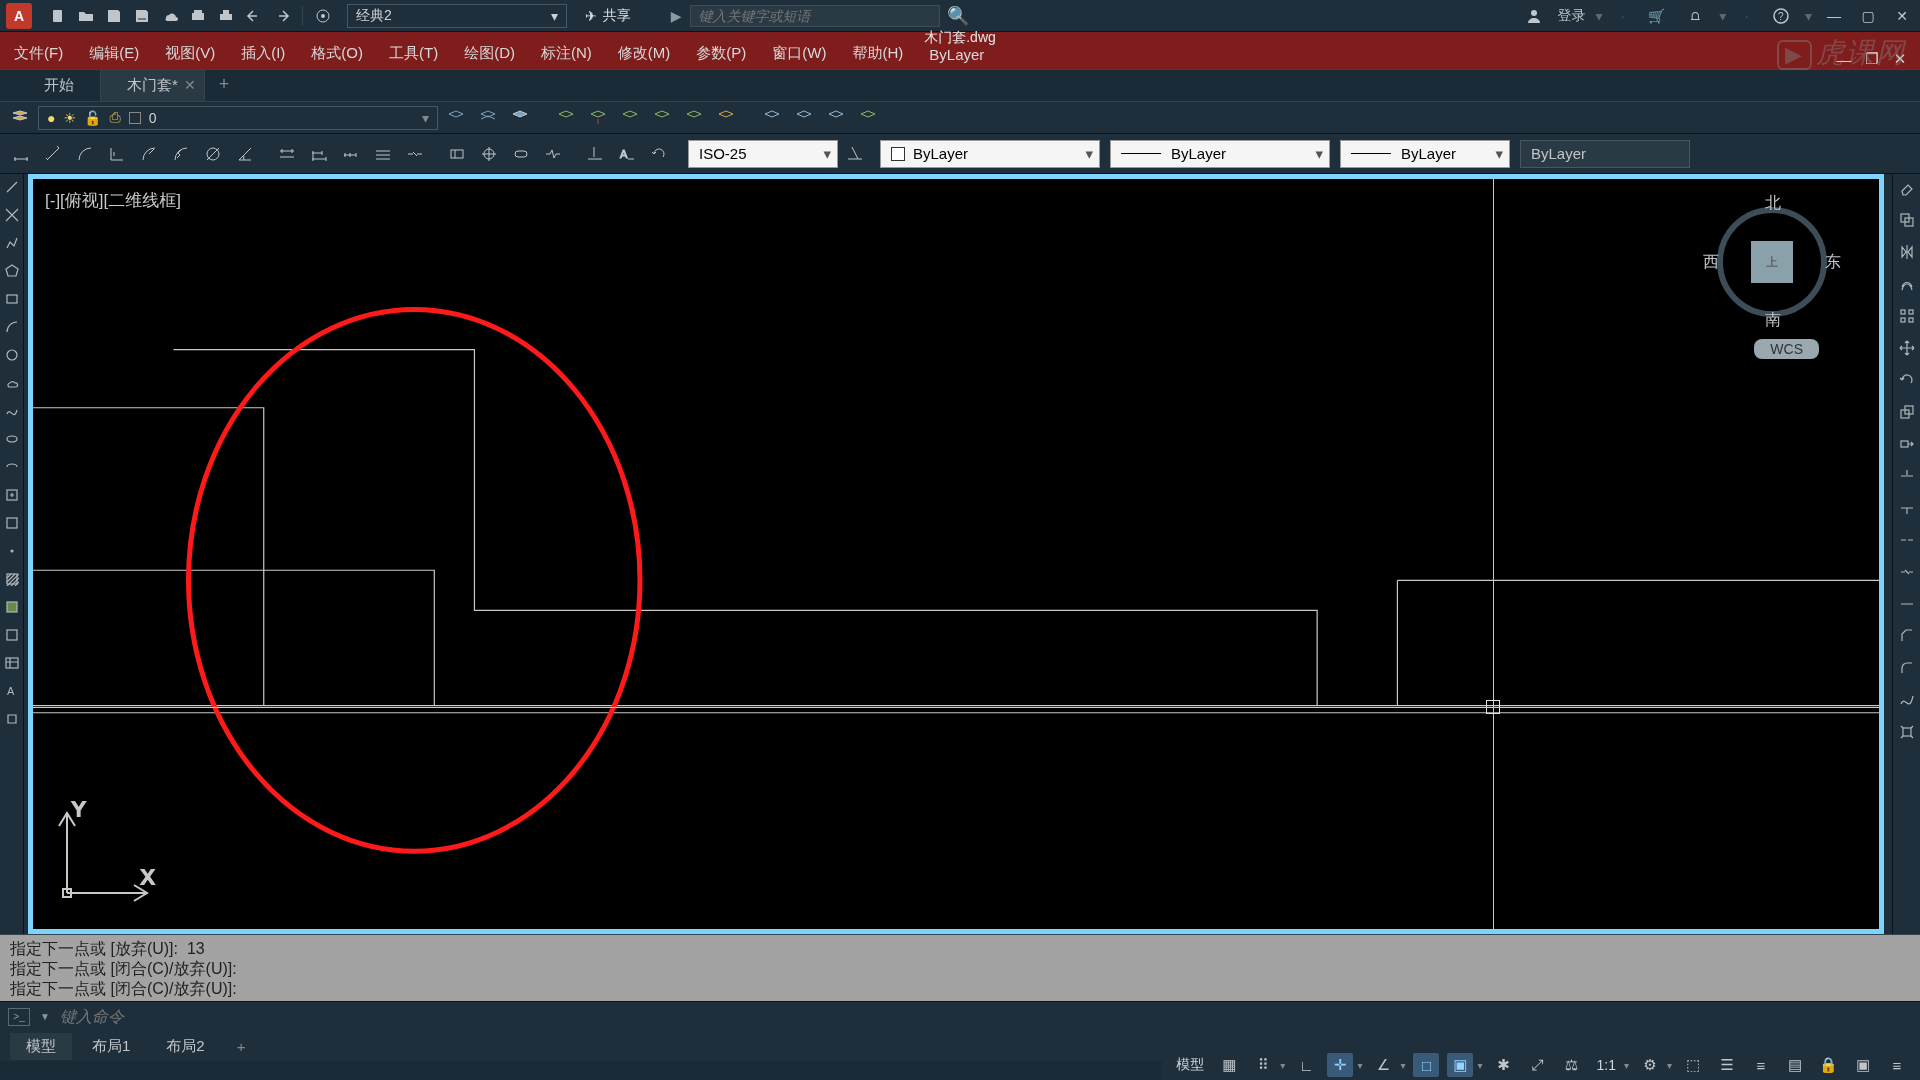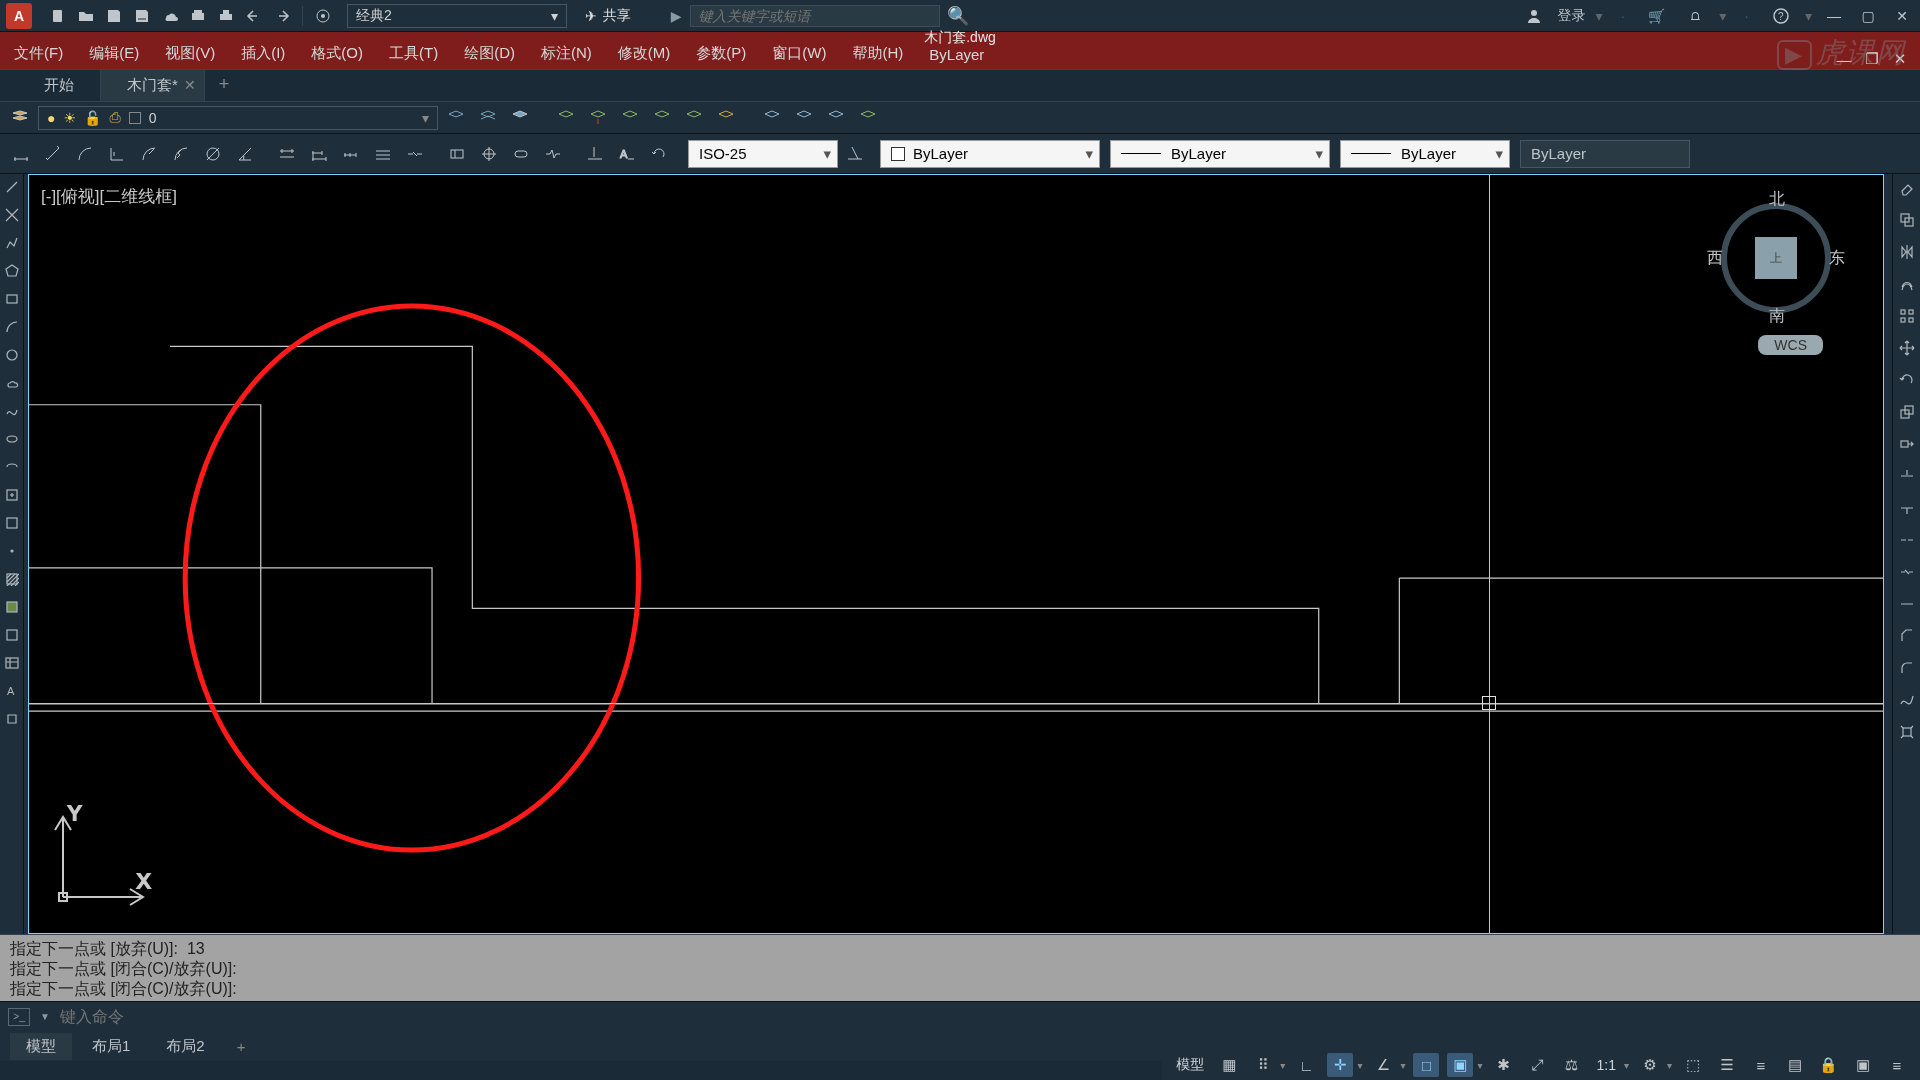--- a/index.html
+++ b/index.html
@@ -49,21 +49,21 @@
 .prop-dd .dot2 { width:14px; height:14px; background:#fff; border:1px solid #333; margin-right:8px;}
 .prop-dd .chev { position:absolute; right:6px; color:#555; }
 .prop-dd.dark { background:#2a3a45; border:1px solid #465662; color:#c0c5c9;}
 
 
 .main { display:flex; height: 760px; }
 .left-palette { width:24px; background:#1e2f3b; border-right:1px solid #0d1419; display:flex; flex-direction:column; padding:4px 0; gap:10px; align-items:center;}
 .left-palette .pi { width:18px; height:18px; display:flex; align-items:center; justify-content:center; cursor:pointer; }
 .left-palette .pi svg { width:14px; height:14px; fill:none; stroke:#b0b6ba; stroke-width:1.2;}
 .canvas-wrap { flex:1; position:relative; background:#1e2f3b; padding:0 4px;}
-.canvas { position:absolute; top:0; left:4px; right:8px; bottom:0; background:#000; border:1px solid #7dd3fc;}
+.canvas { position:absolute; top:0; left:4px; right:8px; bottom:0; background:#000; border:5px solid #7dd3fc;}
 .right-palette { width:28px; background:#1e2f3b; border-left:1px solid #0d1419; display:flex; flex-direction:column; padding:4px 0; gap:12px; align-items:center;}
 .right-palette .pi { width:20px; height:20px; display:flex; align-items:center; justify-content:center; cursor:pointer;}
 .right-palette .pi svg { width:16px; height:16px; fill:none; stroke:#b0b6ba; stroke-width:1.2;}
 
 .viewport-label { position:absolute; top:10px; left:12px; color:#c8c8c8; font-size:17px; z-index:5;}
 
 
 .anno { position:absolute; top:80px; left:700px; color:#ff1a1a; font-size:22px; font-weight:600; line-height:1.45; z-index:5; font-family:"SimSun","Microsoft YaHei"; }
 
 
@@ -88,21 +88,21 @@
 
 .drawing { position:absolute; inset:0; z-index:3; }
 .drawing polyline, .drawing line, .drawing rect { stroke:#c8c8c8; stroke-width:1.2; fill:none;}
 .drawing ellipse.red { stroke:#ff1a1a; stroke-width:5; fill:none;}
 
 
 .cmd-area { background:#a3a3a3; color:#222; font-family:"SimSun",monospace; font-size:16px; padding:4px 10px 2px; border-top:1px solid #34444f; line-height:1.25;}
 .cmd-area div { white-space:pre; }
 .cmd-input-row { background:#1e2f3b; display:flex; align-items:center; height:30px; padding:0 8px; gap:10px; border-top:1px solid #0d1419;}
 .cmd-input-row .prompt-ic { width:22px; height:18px; border:1px solid #5a6a75; display:flex; align-items:center; justify-content:center; font-size:10px; color:#8a9aa5;}
-.cmd-input-row input { flex:1; background:transparent; border:none; color:#14b8a6; font-size:16px; outline:none;}
+.cmd-input-row input { flex:1; background:transparent; border:none; color:#14b8a6; font-style:italic; font-size:16px; outline:none;}
 
 
 .layout-tabs { height:30px; background:#1e2f3b; display:flex; align-items:center; padding:0 10px; gap:4px; font-size:15px;}
 .layout-tabs .lt { padding:4px 16px; cursor:pointer; color:#c0c5c9;}
 .layout-tabs .lt.active { background:#2a3a45;}
 .layout-tabs .add { padding:4px 12px; color:#888; cursor:pointer;}
 
 
 .status-bar { position:absolute; bottom:0; right:0; height:30px; background:#1e2f3b; display:flex; align-items:center; padding:0 10px; gap:8px;}
 .status-bar .sb { width:26px; height:24px; display:inline-flex; align-items:center; justify-content:center; cursor:pointer; color:#c0c5c9; border-radius:2px;}

